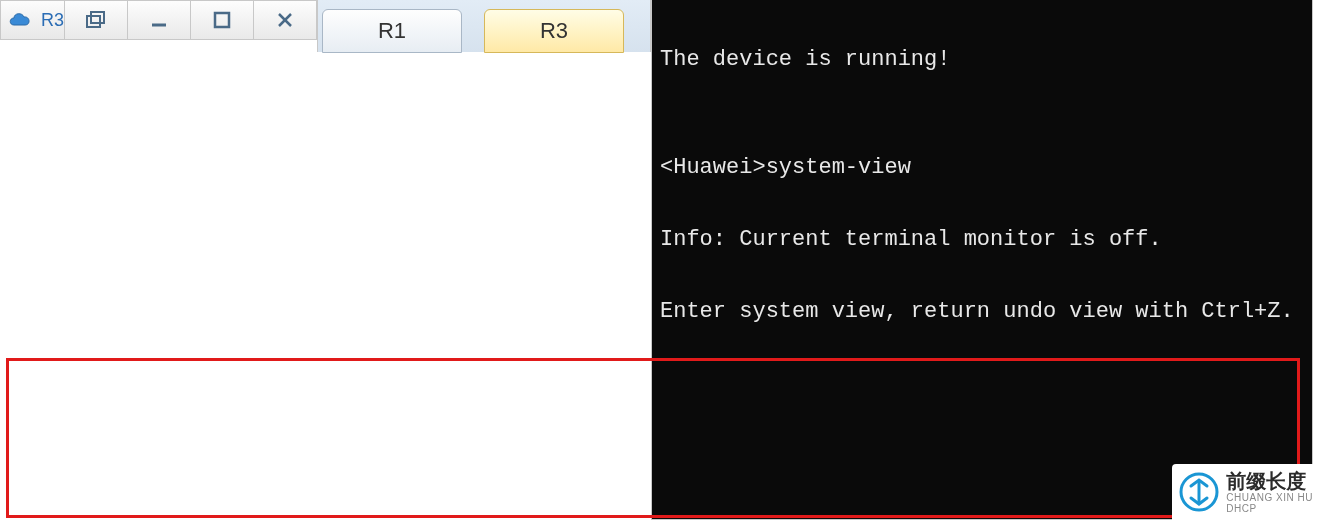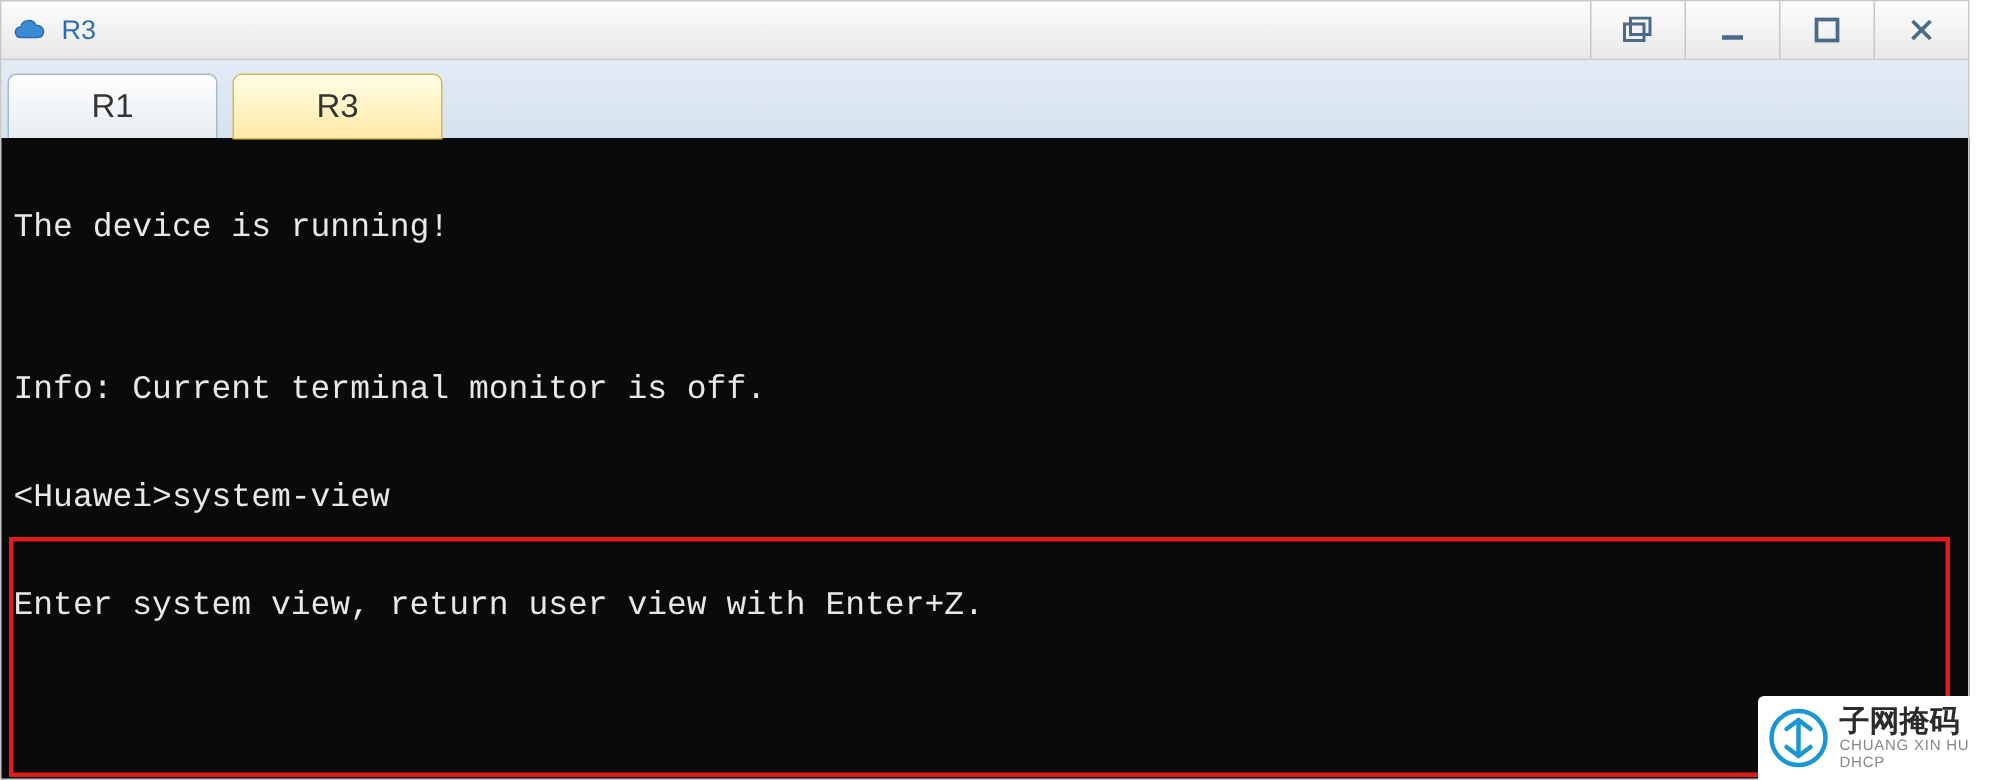--- a/index.html
+++ b/index.html
@@ -76,21 +76,21 @@
 
   
   .app {
     position: absolute;
     left: 0;
     top: 0;
     width: 1313px;
     height: 520px;
     z-index: 2;
     display: flex;
-    flex-direction: column;
+    flex-direction: row;
     background: #fff;
   }
 
   
   .titlebar {
     height: 40px;
     background: linear-gradient(#fcfcfc, #e8e8e8);
     border: 1px solid #c8c8c8;
     display: flex;
     align-items: center;
@@ -140,21 +140,21 @@
     padding: 0 4px;
     box-sizing: border-box;
   }
   .tab {
     width: 140px;
     height: 44px;
     border: 1px solid #a9b7c6;
     border-top-left-radius: 6px;
     border-top-right-radius: 6px;
     background: linear-gradient(#fefefe, #e7edf3);
-    margin-right: 10px;
+    margin-right: 22px;
     display: flex;
     align-items: center;
     justify-content: center;
     font-size: 22px;
     color: #333;
     cursor: pointer;
     position: relative;
     bottom: -1px;
     box-sizing: border-box;
   }
@@ -298,38 +298,38 @@
       <span>R1</span>
     </div>
     <div class="tab active">
       <span>R3</span>
     </div>
   </div>
 
   <div class="terminal">
 <span class="line">The device is running!</span>
 <span class="line"></span>
+<span class="line">&lt;Huawei&gt;system-view</span>
 <span class="line">Info: Current terminal monitor is off.</span>
-<span class="line">&lt;Huawei&gt;system-view</span>
-<span class="line">Enter system view, return user view with Enter+Z.</span>
+<span class="line">Enter system view, return undo view with Ctrl+Z.</span>
 
 
 
 
 
   </div>
 </div>
 
 <div class="highlight-box" style="left:6px; top:358px; width:1288px; height:154px;"></div>
 
 <div class="watermark">
   <span class="wm-icon">
     <svg width="40" height="40" viewBox="0 0 40 40">
       <circle cx="20" cy="20" r="18" fill="none" stroke="#1a96d4" stroke-width="3"></circle>
       <path d="M12 14 L20 8 L28 14 M12 26 L20 32 L28 26" fill="none" stroke="#1a96d4" stroke-width="3" stroke-linecap="round"></path>
       <line x1="20" y1="10" x2="20" y2="30" stroke="#1a96d4" stroke-width="3"></line>
     </svg>
   </span>
   <span class="wm-text">
-    <span class="big">子网掩码</span>
+    <span class="big">前缀长度</span>
     <span class="small">CHUANG XIN HU DHCP</span>
   </span>
 </div>
 
 </body></html>

